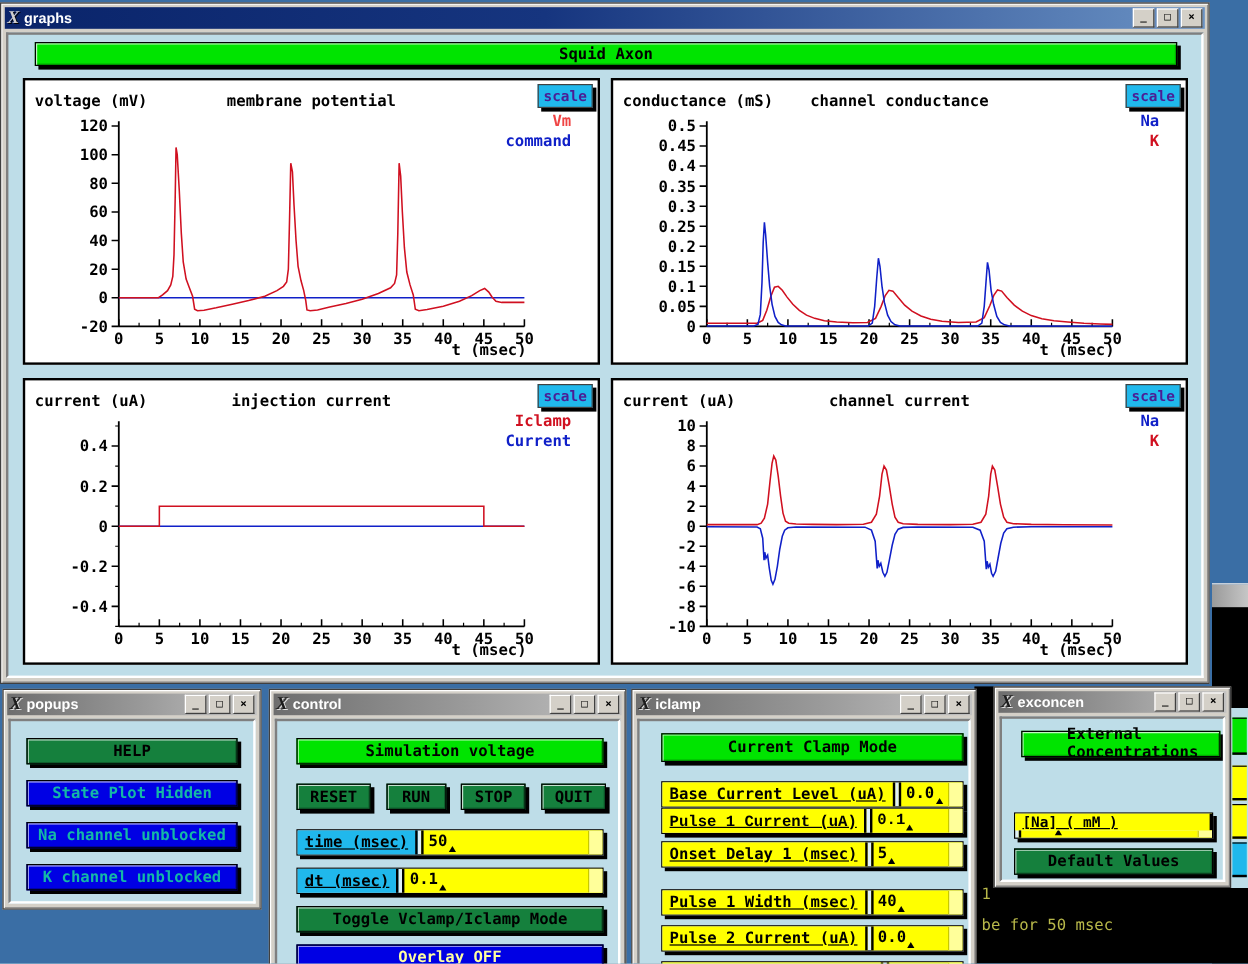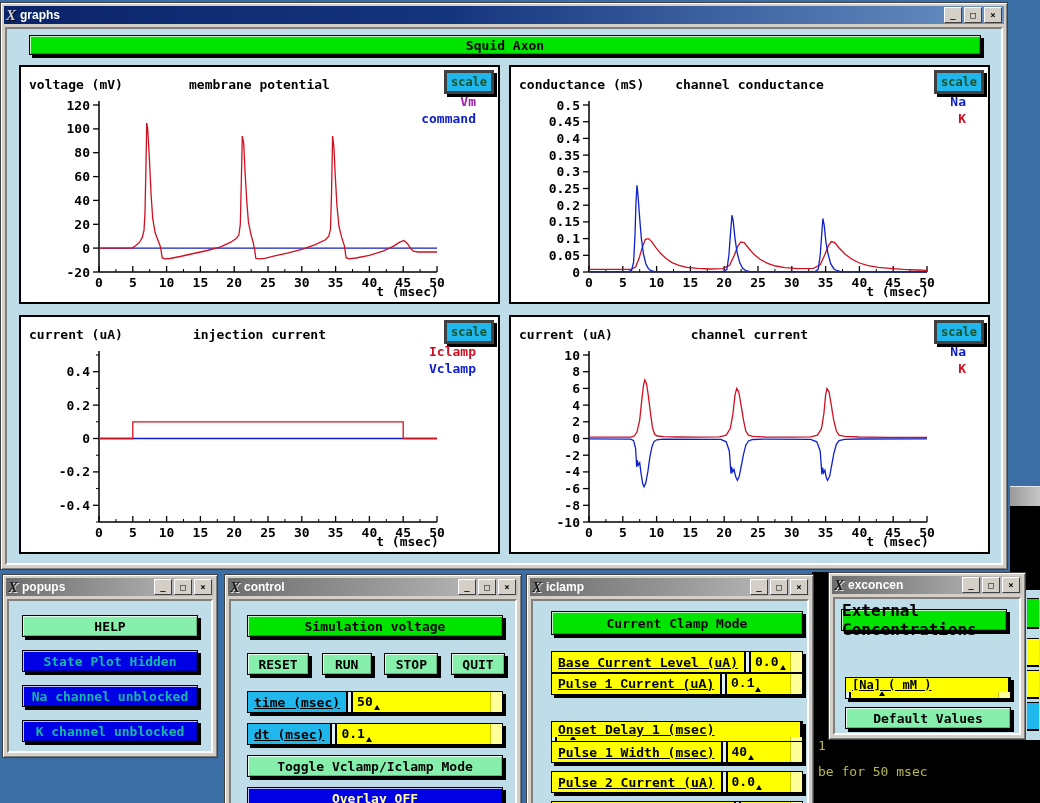--- a/index.html
+++ b/index.html
@@ -20,43 +20,43 @@
   .wbtn{width:16px;height:14px;background:#D4D0C8;border:1px solid;border-color:#fff #404040 #404040 #fff;
         font:bold 9px "DejaVu Sans Mono",monospace;color:#000;display:flex;align-items:center;justify-content:center;}
   .wbody{position:relative;background:#BEDDE8;border:2px solid;border-color:#7f7f7f #ffffff #ffffff #7f7f7f;
          overflow:hidden;box-sizing:border-box;}
   
   .btn3d{position:relative;border:1px solid #000;box-shadow:3px 3px 0 #000;
          font:bold 13px "DejaVu Sans Mono",monospace;display:flex;align-items:center;justify-content:center;
          box-sizing:border-box;}
   .bevel{box-shadow:3px 3px 0 #000, inset 1px 1px 0 rgba(255,255,255,.75), inset -1px -1px 0 rgba(0,0,0,.25);}
   .green{background:#00E400;color:#000;}
-  .cyan{background:#86efac;color:#000;}
+  .cyan{background:#15803d;color:#000;}
   .blue{background:#0000E4;color:#14b8a6;}
   .frow{position:absolute;display:flex;border:1px solid #000;box-shadow:3px 3px 0 #000;
         background:#DFF0F6;font:bold 13px "DejaVu Sans Mono",monospace;height:22px;box-sizing:border-box;}
   .flabel{display:flex;align-items:center;padding:0 6px;border-right:2px solid #000;
           text-decoration:underline;white-space:nowrap;}
   .flabel.cy{background:#20B8EC;}
   .flabel.yl{background:#FFFF00;}
   .fval{flex:1;background:#FFFF00;border-left:2px solid #000;margin-left:3px;display:flex;
         align-items:flex-end;padding:2px 4px;position:relative;overflow:hidden;}
   .fval .v{line-height:16px;}
   .caret{width:0;height:0;border-left:3px solid transparent;border-right:3px solid transparent;
          border-bottom:5px solid #000;display:inline-block;margin:0 0 0 1px;}
   .valend{position:absolute;right:0;top:0;bottom:0;width:11px;background:#FFFF9A;border-left:1px solid #C8C800;}
   
   .chart{position:absolute;width:481px;height:239px;background:#fff;border:2px solid #000;box-sizing:border-box;}
   .chart svg{position:absolute;left:0;top:0;}
   .chart svg text{font:bold 13px "DejaVu Sans Mono",monospace;fill:#000;}
   .cylabel{position:absolute;left:8px;top:10px;font:bold 13px "DejaVu Sans Mono",monospace;color:#000;}
   .ctitle{position:absolute;left:120px;right:120px;top:10px;text-align:center;
           font:bold 13px "DejaVu Sans Mono",monospace;color:#000;}
-  .scalebtn{position:absolute;right:4px;top:3px;width:44px;height:18px;background:#20B8EC;color:#14532d;
-            border:3px solid #404040;box-shadow:3px 3px 0 #000;font:bold 12px "DejaVu Sans Mono",monospace;
+  .scalebtn{position:absolute;right:4px;top:3px;width:44px;height:18px;background:#20B8EC;color:#4c1d95;
+            border:1px solid #404040;box-shadow:3px 3px 0 #000;font:bold 12px "DejaVu Sans Mono",monospace;
             display:flex;align-items:center;justify-content:center;}
   .legend{position:absolute;right:22px;top:26px;text-align:right;font:bold 13px "DejaVu Sans Mono",monospace;
           line-height:17px;}
   
   .artifact{position:absolute;}
   .term{position:absolute;background:#000;}
   .termline{position:absolute;color:#B8B84A;font:13px "DejaVu Sans Mono",monospace;white-space:nowrap;}
   .banner{position:absolute;left:22px;top:6px;width:952px;height:20px;}
   .pbtn{width:176px;height:22px;margin:0 auto 13px auto;}
 </style>
@@ -142,21 +142,21 @@
           <line x1="78.0" y1="205.0" x2="72.0" y2="205.0" stroke="#000" stroke-width="1.3"></line>
           <text x="69.0" y="209.5" text-anchor="end">-20</text>
           <text x="355.2" y="229" text-anchor="start">t (msec)</text>
           <polyline fill="none" stroke="#1020C8" stroke-width="1.3" points="78.0,181.1 416.0,181.1"></polyline>
           <polyline fill="none" stroke="#D01020" stroke-width="1.3" points="78.0,181.1 111.1,181.1 114.5,178.8 118.6,175.2 121.3,170.4 123.0,163.3 124.0,145.4 125.0,97.6 125.7,55.9 126.7,61.9 128.4,91.7 130.1,127.5 131.7,151.3 134.1,165.6 136.8,172.8 139.5,179.9 141.2,190.7 143.6,191.9 149.0,191.5 159.1,189.5 172.6,186.5 186.2,183.5 199.7,179.9 209.8,175.2 215.2,171.6 217.9,168.0 219.3,157.3 220.3,115.5 221.3,69.0 222.7,76.2 224.0,103.6 225.7,133.4 227.4,154.9 229.8,166.8 232.1,175.2 233.8,183.5 234.8,191.3 237.5,191.9 243.6,191.3 253.8,188.9 267.3,185.9 280.8,182.3 294.3,177.6 304.5,172.8 307.8,169.2 309.5,162.1 310.5,127.5 311.6,69.0 312.9,79.8 314.3,109.6 316.0,139.4 318.0,159.7 320.7,170.4 323.4,178.8 325.1,190.7 328.1,191.9 334.9,191.0 348.4,188.3 361.9,184.1 372.1,179.4 378.8,175.2 382.9,173.4 386.3,176.4 389.0,180.5 392.3,184.1 397.1,185.0 405.9,185.0 416.0,185.0"></polyline>
         </svg>
       <div class="cylabel">voltage (mV)</div>
       <div class="ctitle">membrane potential</div>
       <div class="scalebtn">scale</div>
       <div class="legend">
-        <div style="color: #a21caf;">Vm</div>
+        <div style="color: #ef4444;">Vm</div>
         <div style="color: rgb(16, 32, 200);">command</div>
       </div>
     </div>
 
     <div class="chart" style="left:502px;top:36px;">
       <svg id="svg1" width="477" height="235" viewBox="0 0 477 235">
           <line x1="78.0" y1="205.0" x2="78.0" y2="34.0" stroke="#000" stroke-width="1.5"></line>
           <line x1="78.0" y1="205.0" x2="416.0" y2="205.0" stroke="#000" stroke-width="1.5"></line>
           <line x1="78.0" y1="205.0" x2="78.0" y2="199.0" stroke="#000" stroke-width="1.3"></line>
           <text x="78.0" y="220.0" text-anchor="middle">0</text>
@@ -279,21 +279,21 @@
           <line x1="78.0" y1="205.0" x2="75.0" y2="205.0" stroke="#000" stroke-width="1"></line>
           <text x="355.2" y="229" text-anchor="start">t (msec)</text>
           <polyline fill="none" stroke="#1020C8" stroke-width="1.3" points="78.0,121.5 416.0,121.5"></polyline>
           <polyline fill="none" stroke="#D01020" stroke-width="1.3" points="78.0,121.5 111.8,121.5 111.8,104.8 382.2,104.8 382.2,121.5 416.0,121.5"></polyline>
         </svg>
       <div class="cylabel">current (uA)</div>
       <div class="ctitle">injection current</div>
       <div class="scalebtn">scale</div>
       <div class="legend">
         <div style="color: rgb(208, 16, 32);">Iclamp</div>
-        <div style="color: rgb(16, 32, 200);">Vclamp</div>
+        <div style="color: rgb(16, 32, 200);">Current</div>
       </div>
     </div>
 
     <div class="chart" style="left:502px;top:286px;">
       <svg id="svg3" width="477" height="235" viewBox="0 0 477 235">
           <line x1="78.0" y1="205.0" x2="78.0" y2="34.0" stroke="#000" stroke-width="1.5"></line>
           <line x1="78.0" y1="205.0" x2="416.0" y2="205.0" stroke="#000" stroke-width="1.5"></line>
           <line x1="78.0" y1="205.0" x2="78.0" y2="199.0" stroke="#000" stroke-width="1.3"></line>
           <text x="78.0" y="220.0" text-anchor="middle">0</text>
           <line x1="111.8" y1="205.0" x2="111.8" y2="199.0" stroke="#000" stroke-width="1.3"></line>
@@ -441,21 +441,21 @@
       </div>
     </div>
     <div class="frow" style="left:18px;top:72px;width:252px;font-family:Liberation Mono, monospace;">
       <div class="flabel yl">Pulse 1 Current (uA)</div>
       <div class="fval">
         <span class="v">0.1</span>
           <span class="caret"></span>
         <span class="valend"></span>
       </div>
     </div>
-    <div class="frow" style="left:18px;top:120px;width:252px;flex-direction:column;">
+    <div class="frow" style="left:18px;top:100px;width:252px;">
       <div class="flabel yl">Onset Delay 1 (msec)</div>
       <div class="fval">
         <span class="v">5</span>
           <span class="caret"></span>
         <span class="valend"></span>
       </div>
     </div>
     <div class="frow" style="left:18px;top:140px;width:252px;">
       <div class="flabel yl">Pulse 1 Width (msec)</div>
       <div class="fval">
@@ -485,21 +485,21 @@
   <div class="titlebar inactive">
     <span class="xlogo">X</span>
     <span class="tbtitle">exconcen</span>
     <span class="winbtns">
       <span class="wbtn">_</span>
       <span class="wbtn">□</span>
       <span class="wbtn">×</span>
     </span>
   </div>
   <div class="wbody" style="position:absolute;left:4px;right:4px;top:24px;bottom:4px;">
-    <div class="btn3d bevel green" style="position:absolute;left:6px;top:10px;width:166px;height:22px;font-size:16px;">External Concentrations</div>
+    <div class="btn3d bevel green" style="position:absolute;left:16px;top:10px;width:166px;height:22px;font-size:13px;padding-left:37px;">External Concentrations</div>
     <div class="frow" style="left:10px;top:78px;width:166px;flex-direction:column;">
       <div class="flabel yl" style="font-size:12px;">[Na] ( mM )</div>
       <div class="fval">
         <span class="v">460</span>
           <span class="caret"></span>
         <span class="valend"></span>
       </div>
     </div>
     <div class="btn3d bevel cyan" style="position:absolute;left:10px;top:108px;width:166px;height:22px;">Default Values</div>
   </div>

